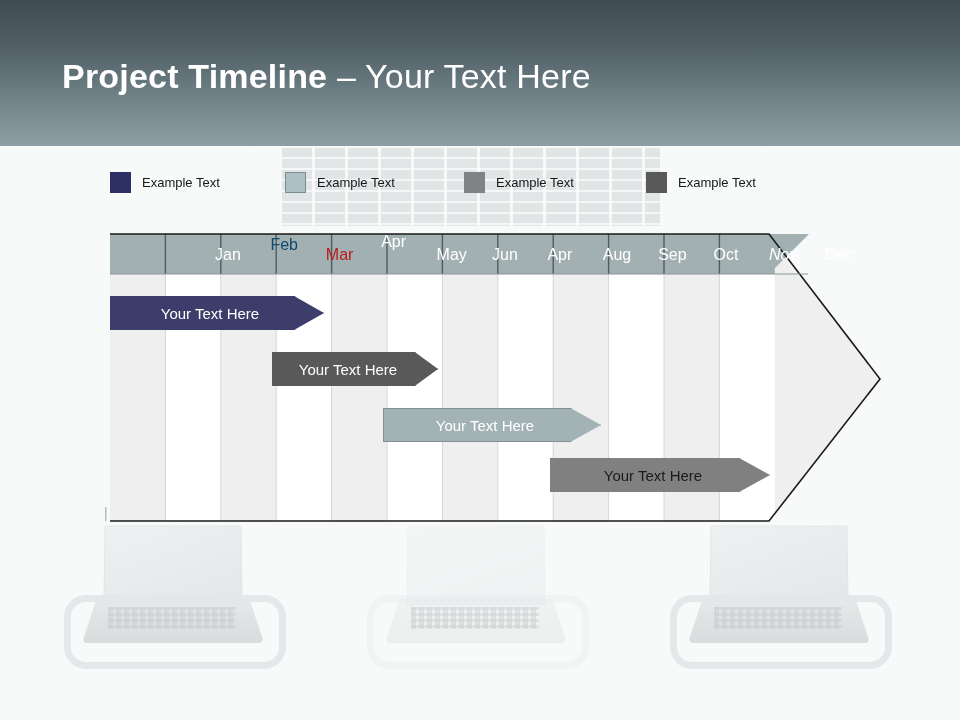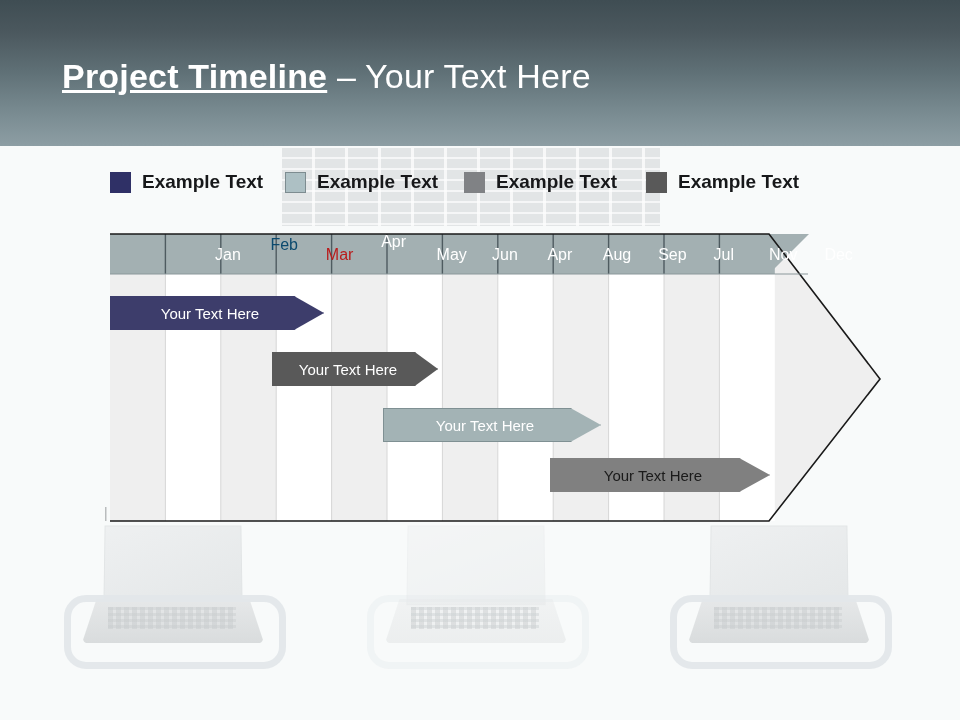--- a/index.html
+++ b/index.html
@@ -116,21 +116,20 @@
     position: absolute;
     left: 62px;
     top: 57px;
     font-size: 34px;
     color: #ffffff;
     letter-spacing: 0.2px;
     white-space: nowrap;
   }
   #page-title .strong {
     font-weight: bold;
-    text-decoration: underline;
   }
   #page-title .light {
     font-weight: normal;
   }
 
   
   #legend {
     position: absolute;
     left: 0;
     top: 168px;
@@ -145,22 +144,22 @@
     align-items: center;
   }
   .legend-swatch {
     width: 21px;
     height: 21px;
     box-sizing: border-box;
     margin-right: 11px;
     flex: none;
   }
   .legend-label {
-    font-size: 19px;
-    font-weight: bold;
+    font-size: 13px;
+    font-weight: normal;
     color: #17181a;
     white-space: nowrap;
   }
 
   
   #chart {
     position: absolute;
     left: 105px;
     top: 232px;
     width: 790px;
@@ -309,22 +308,22 @@
 
 <div class="month-label" style="left: 215px; width: 55.4px; top: 235px; height: 40px; line-height: 40px; color: rgb(255, 255, 255);">Jan</div>
     <div class="month-label" style="left: 270.4px; width: 55.4px; top: 225px; height: 29px; line-height: 40px; color: #0c4a6e;">Feb</div>
     <div class="month-label" style="left: 325.8px; width: 55.4px; top: 235px; height: 40px; line-height: 40px; color: #b91c1c;">Mar</div>
     <div class="month-label" style="left: 381.2px; width: 55.4px; top: 222px; height: 40px; line-height: 40px; color: rgb(255, 255, 255);">Apr</div>
     <div class="month-label" style="left: 436.6px; width: 55.4px; top: 235px; height: 40px; line-height: 40px; color: rgb(255, 255, 255);">May</div>
     <div class="month-label" style="left: 492px; width: 55.4px; top: 235px; height: 40px; line-height: 40px; color: rgb(255, 255, 255);">Jun</div>
     <div class="month-label" style="left: 547.4px; width: 55.4px; top: 235px; height: 40px; line-height: 40px; color: rgb(255, 255, 255);">Apr</div>
     <div class="month-label" style="left: 602.8px; width: 55.4px; top: 235px; height: 28px; line-height: 40px; color: rgb(255, 255, 255);">Aug</div>
     <div class="month-label" style="left: 658.2px; width: 55.4px; top: 235px; height: 40px; line-height: 40px; color: rgb(255, 255, 255);">Sep</div>
-    <div class="month-label" style="left: 713.6px; width: 55.4px; top: 235px; height: 40px; line-height: 40px; color: rgb(255, 255, 255);">Jul</div>
-    <div class="month-label" style="left: 769px; width: 55.4px; top: 235px; height: 40px; line-height: 40px; color: rgb(255, 255, 255);">Nov</div>
+    <div class="month-label" style="left: 713.6px; width: 55.4px; top: 235px; height: 40px; line-height: 40px; color: rgb(255, 255, 255);">Oct</div>
+    <div class="month-label" style="left: 769px; width: 55.4px; top: 235px; height: 40px; line-height: 40px; color: rgb(255, 255, 255); font-style: italic;">Nov</div>
     <div class="month-label" style="left: 824.4px; width: 55.4px; top: 235px; height: 40px; line-height: 40px; color: rgb(255, 255, 255);">Dec</div>
     <div class="bar" style="left: 110px; top: 296px; width: 214px; height: 34px; background: rgb(61, 61, 107); border: 1px solid rgb(61, 61, 107); clip-path: polygon(0% 0%, 86% 0%, 100% 50%, 86% 100%, 0% 100%);">
       <span class="bar-label" style="color: rgb(255, 255, 255);">Your  Text Here</span>
     </div>
     <div class="bar" style="left: 272px; top: 352px; width: 166px; height: 34px; background: rgb(89, 89, 89); border: 1px solid rgb(89, 89, 89); clip-path: polygon(0% 0%, 86% 0%, 100% 50%, 86% 100%, 0% 100%);">
       <span class="bar-label" style="color: rgb(255, 255, 255);">Your  Text Here</span>
     </div>
     <div class="bar" style="left: 383px; top: 408px; width: 218px; height: 34px; background: rgb(163, 179, 181); border: 1px solid rgb(127, 144, 147); clip-path: polygon(0% 0%, 86% 0%, 100% 50%, 86% 100%, 0% 100%);">
       <span class="bar-label" style="color: rgb(255, 255, 255);">Your  Text Here</span>
     </div>

